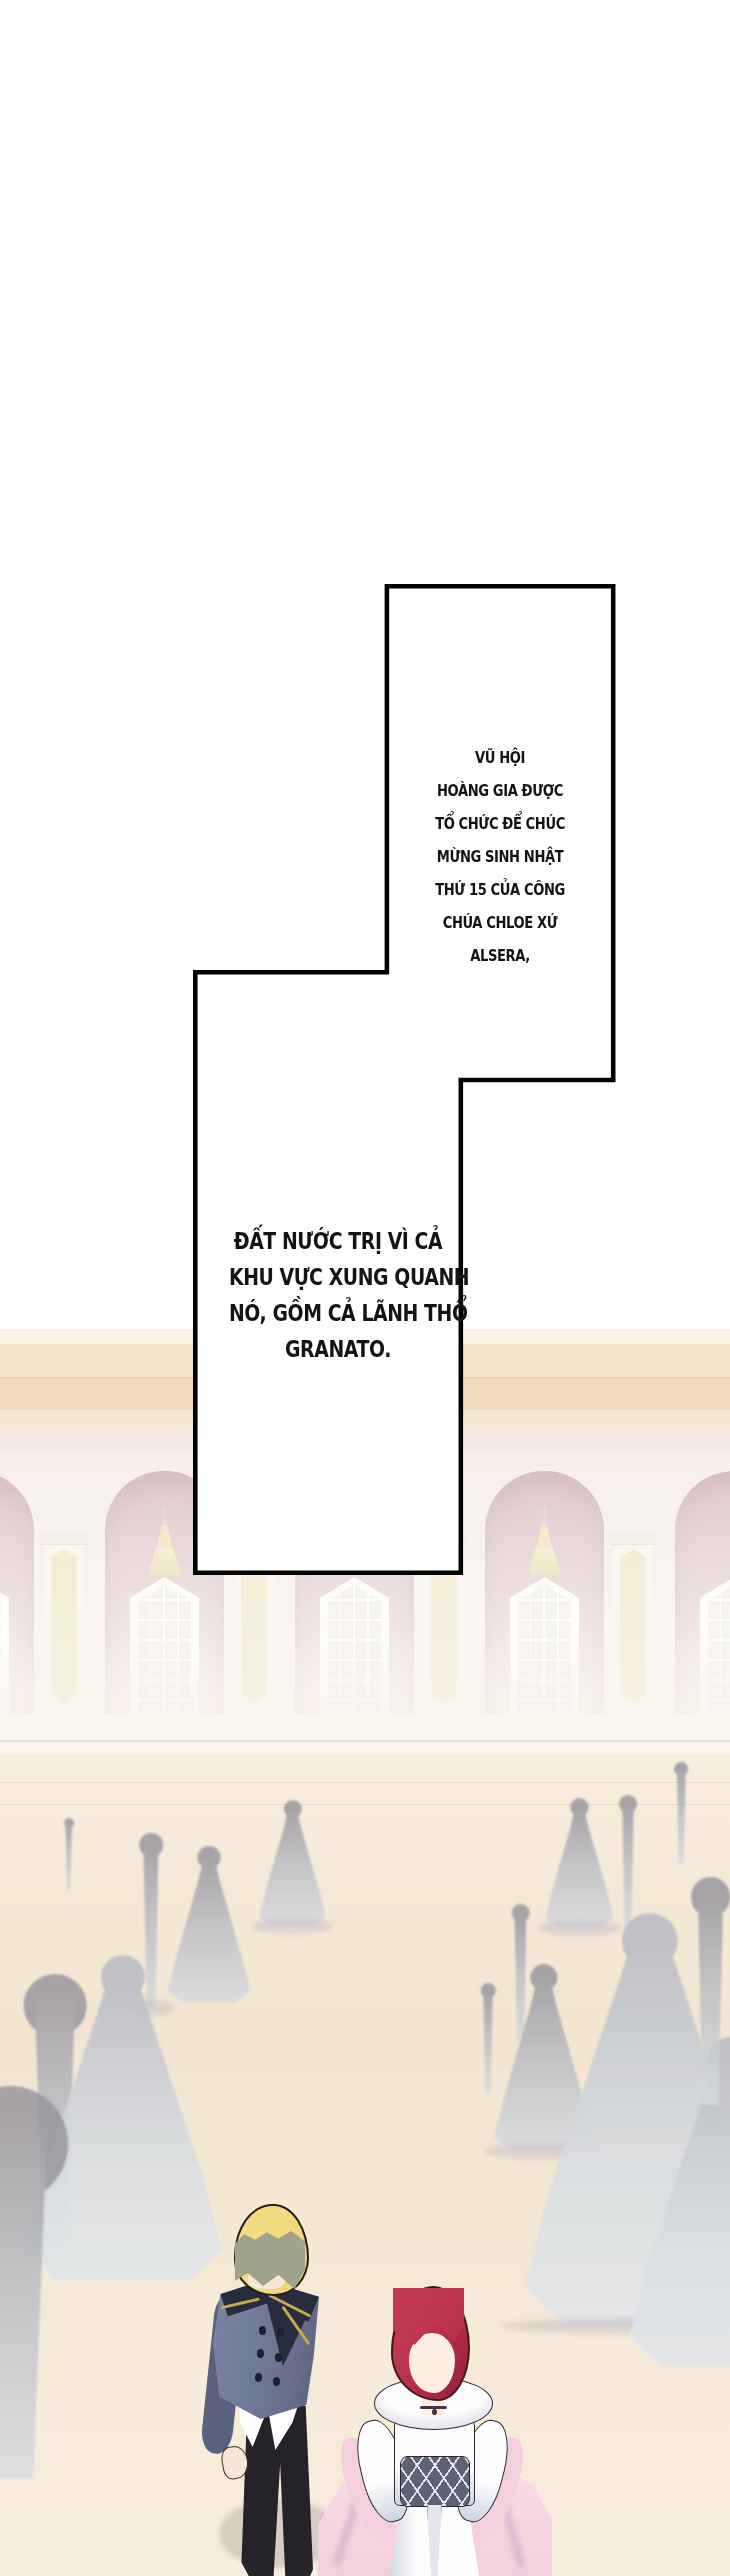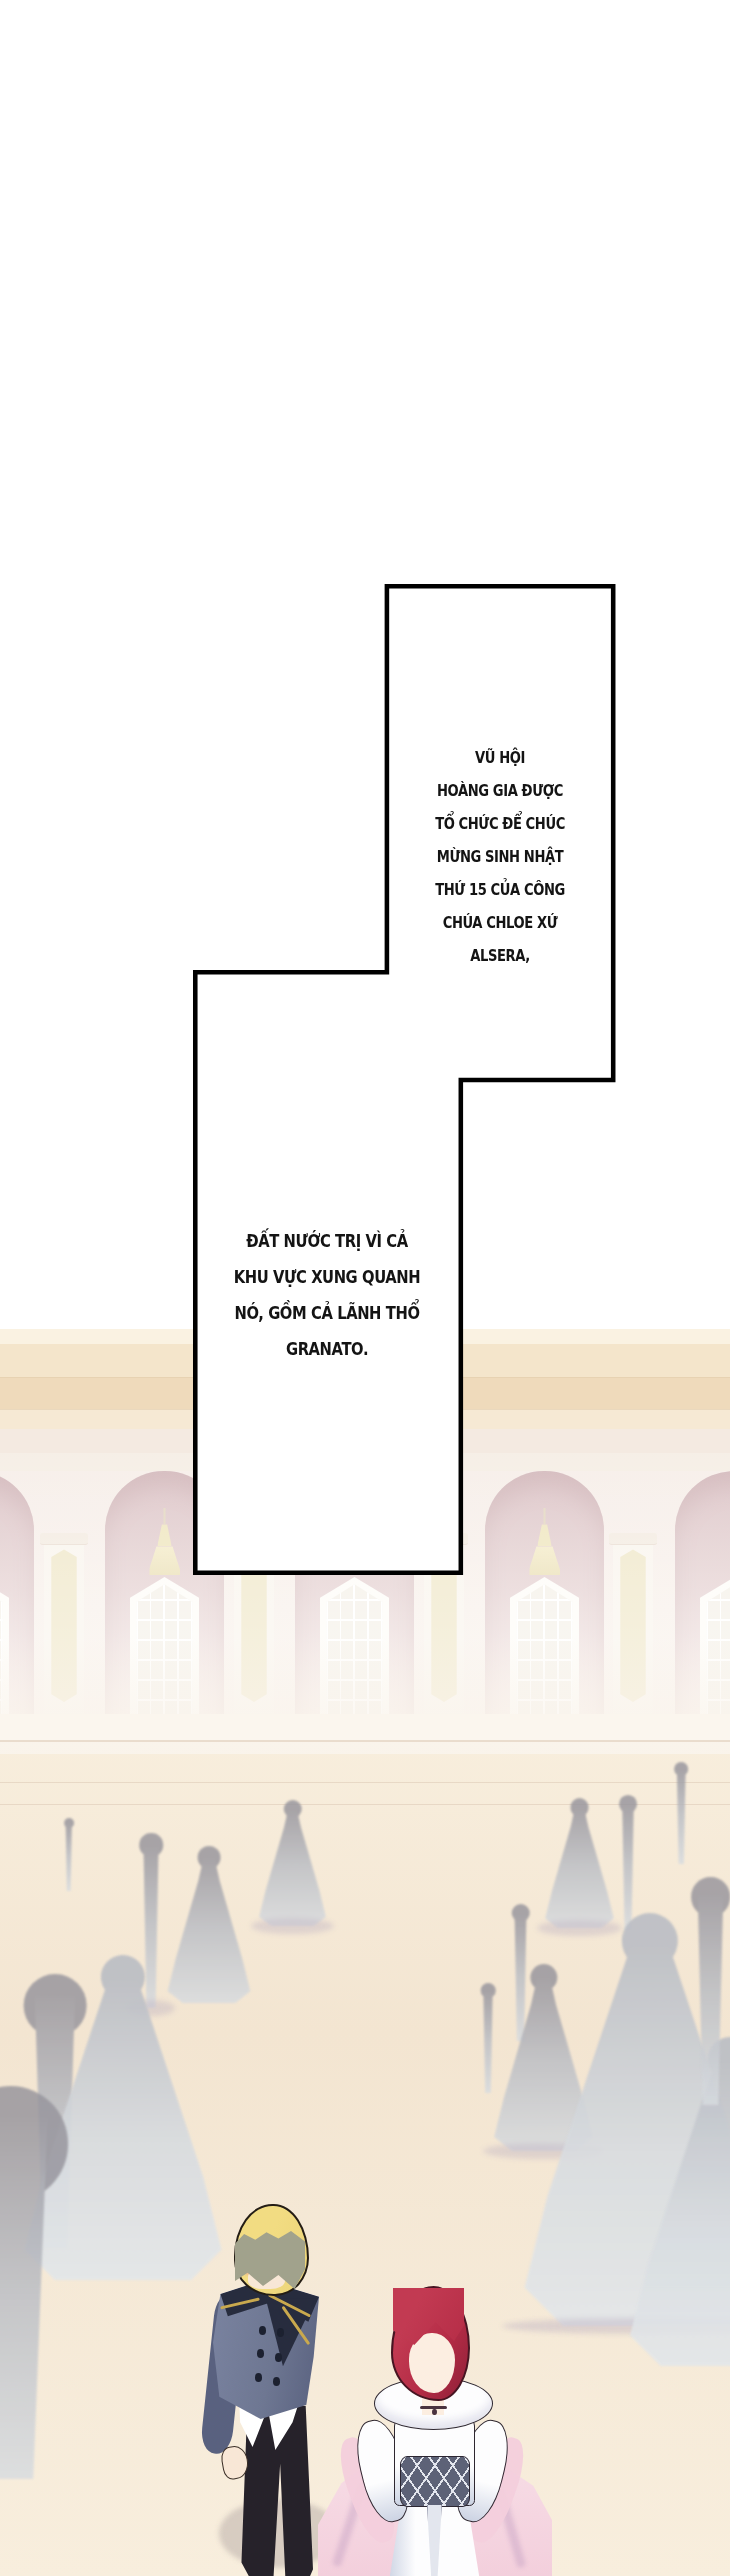--- a/index.html
+++ b/index.html
@@ -148,21 +148,21 @@
                 background:linear-gradient(120deg,#c23a52 30%,var(--woman_hair));
                 clip-path:polygon(0 0,100% 0,100% 55%,86% 78%,60% 50%,30% 84%,0 62%);}
   #choker{left:420px;top:2406px;width:27px;height:2.7px;background:#4a3340;border-radius:1.8px;}
   #pendant{left:432px;top:2409px;width:4.6px;height:6.4px;background:#4a3340;border-radius:50%;}
 
   
   #panel-svg{position:absolute;left:0;top:0;z-index:20;}
   .speech-text{position:absolute;z-index:21;color:var(--text);font-weight:bold;text-align:center;}
   .sb-line{transform:scaleX(.82);transform-origin:50% 50%;white-space:nowrap;letter-spacing:-0.5px;}
   #speech1{left:387px;top:713px;width:226px;font-size:16px;line-height:33px;margin-top:28px;}
-  #speech2{left:194px;top:1223px;width:266px;font-size:18px;line-height:36px;}
+  #speech2{left:205px;top:1223px;width:266px;font-size:23px;line-height:36px;}
 </style>
 </head>
 <body>
 
 <div id="canvas">
 
   <div class="band band1"></div>
   <div class="band band2"></div>
   <div class="band band3"></div>
   <div class="band band4"></div>

